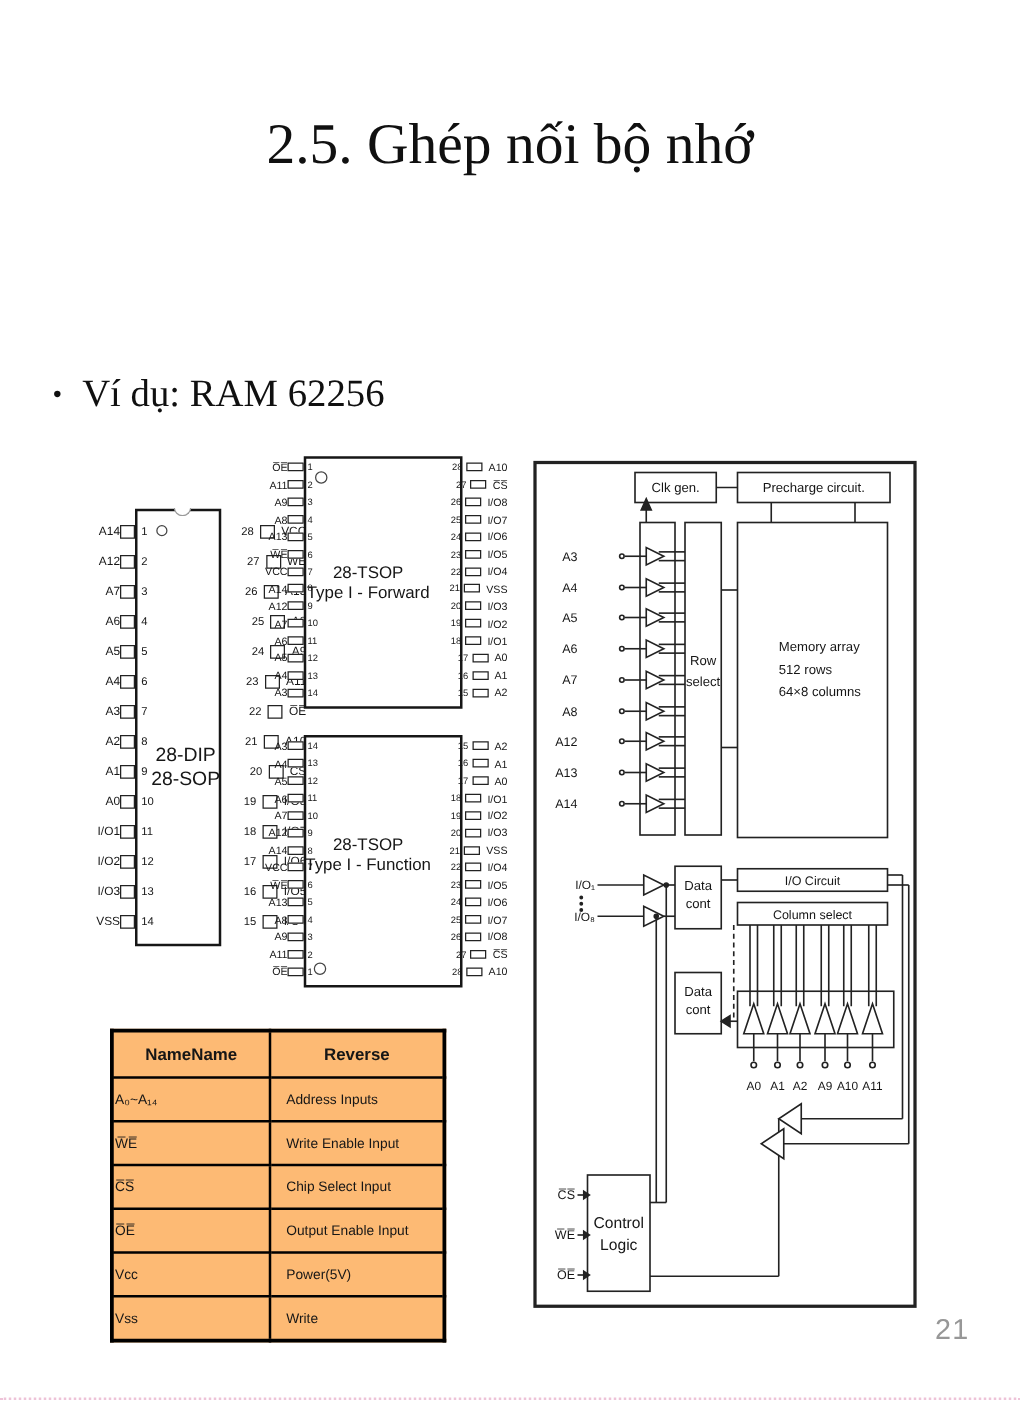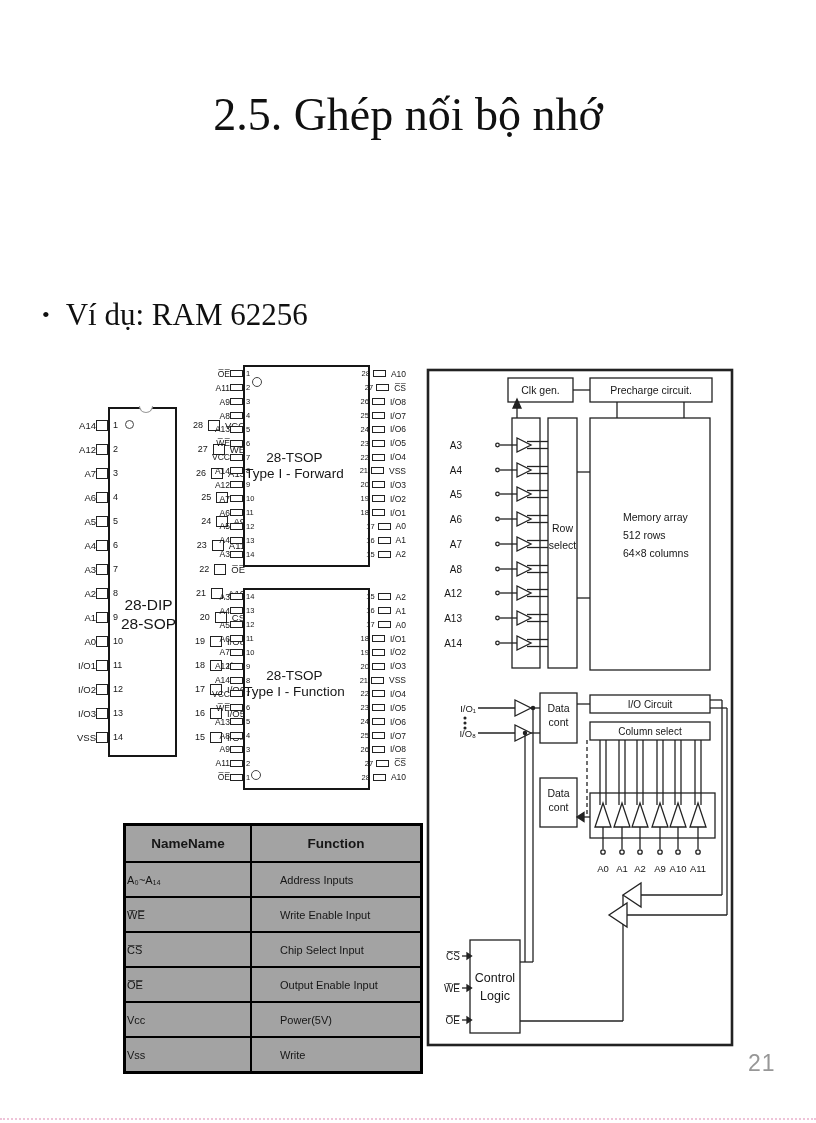--- a/index.html
+++ b/index.html
@@ -47,26 +47,26 @@
   .tsop .ll{width:34px;}
   .tsop .stub{width:13px;height:7px;}
   .tsop .nl{width:16px;padding-left:3px;font-size:7.5px;}
   .tsop .nr{width:16px;padding-right:3px;text-align:right;font-size:7.5px;}
   .tsop .lr{padding-left:5px;}
   .tsop .cname{left:35px;width:127px;font-size:13.5px;}
   .tsopf .cname{top:85px;}
   .tsopr .cname{top:80px;}
 
   
-  .pin-table{position:absolute;left:88px;top:823px;width:300px;border-collapse:collapse;
-             background:#a3a3a3;border:3px solid #000;margin-left:35px;}
+  .pin-table{position:absolute;left:88px;top:823px;width:269px;border-collapse:collapse;
+             background:#fdba74;border:3px solid #000;}
   .pin-table th,.pin-table td{border:2.5px solid #000;}
   .pin-table th{font-size:13.5px;font-weight:bold;height:33px;}
   .pin-table .tname{width:122px;font-size:11px;height:31px;}
-  .pin-table .tfunc{text-align:left;font-size:11px;padding-left:28px;}
+  .pin-table .tfunc{text-align:left;font-size:11px;padding-left:12px;}
 
   
   .diagram{position:absolute;left:424px;top:366px;}
   .diagram text{font-family:"Liberation Sans",sans-serif;fill:#161616;}
 
   .page-number{position:absolute;left:748px;top:1050px;font-size:23px;color:#979797;
                font-weight:300;letter-spacing:1px;}
   .bottom-dots{position:absolute;left:0;right:0;top:1118px;border-top:2px dotted #eec3d8;}
 </style>
 </head>
@@ -490,21 +490,21 @@
           <span class="stub"></span>
           <span class="lr">A10</span>
         </div>
     </div>
   </div>
 
   <table class="pin-table">
     <tbody>
       <tr>
         <th>NameName</th>
-        <th>Function</th>
+        <th>Reverse</th>
       </tr>
       <tr>
           <td class="tname">A₀~A₁₄</td>
           <td class="tfunc">Address Inputs</td>
         </tr>
         <tr>
           <td class="tname">W̅E̅</td>
           <td class="tfunc">Write Enable Input</td>
         </tr>
         <tr>

